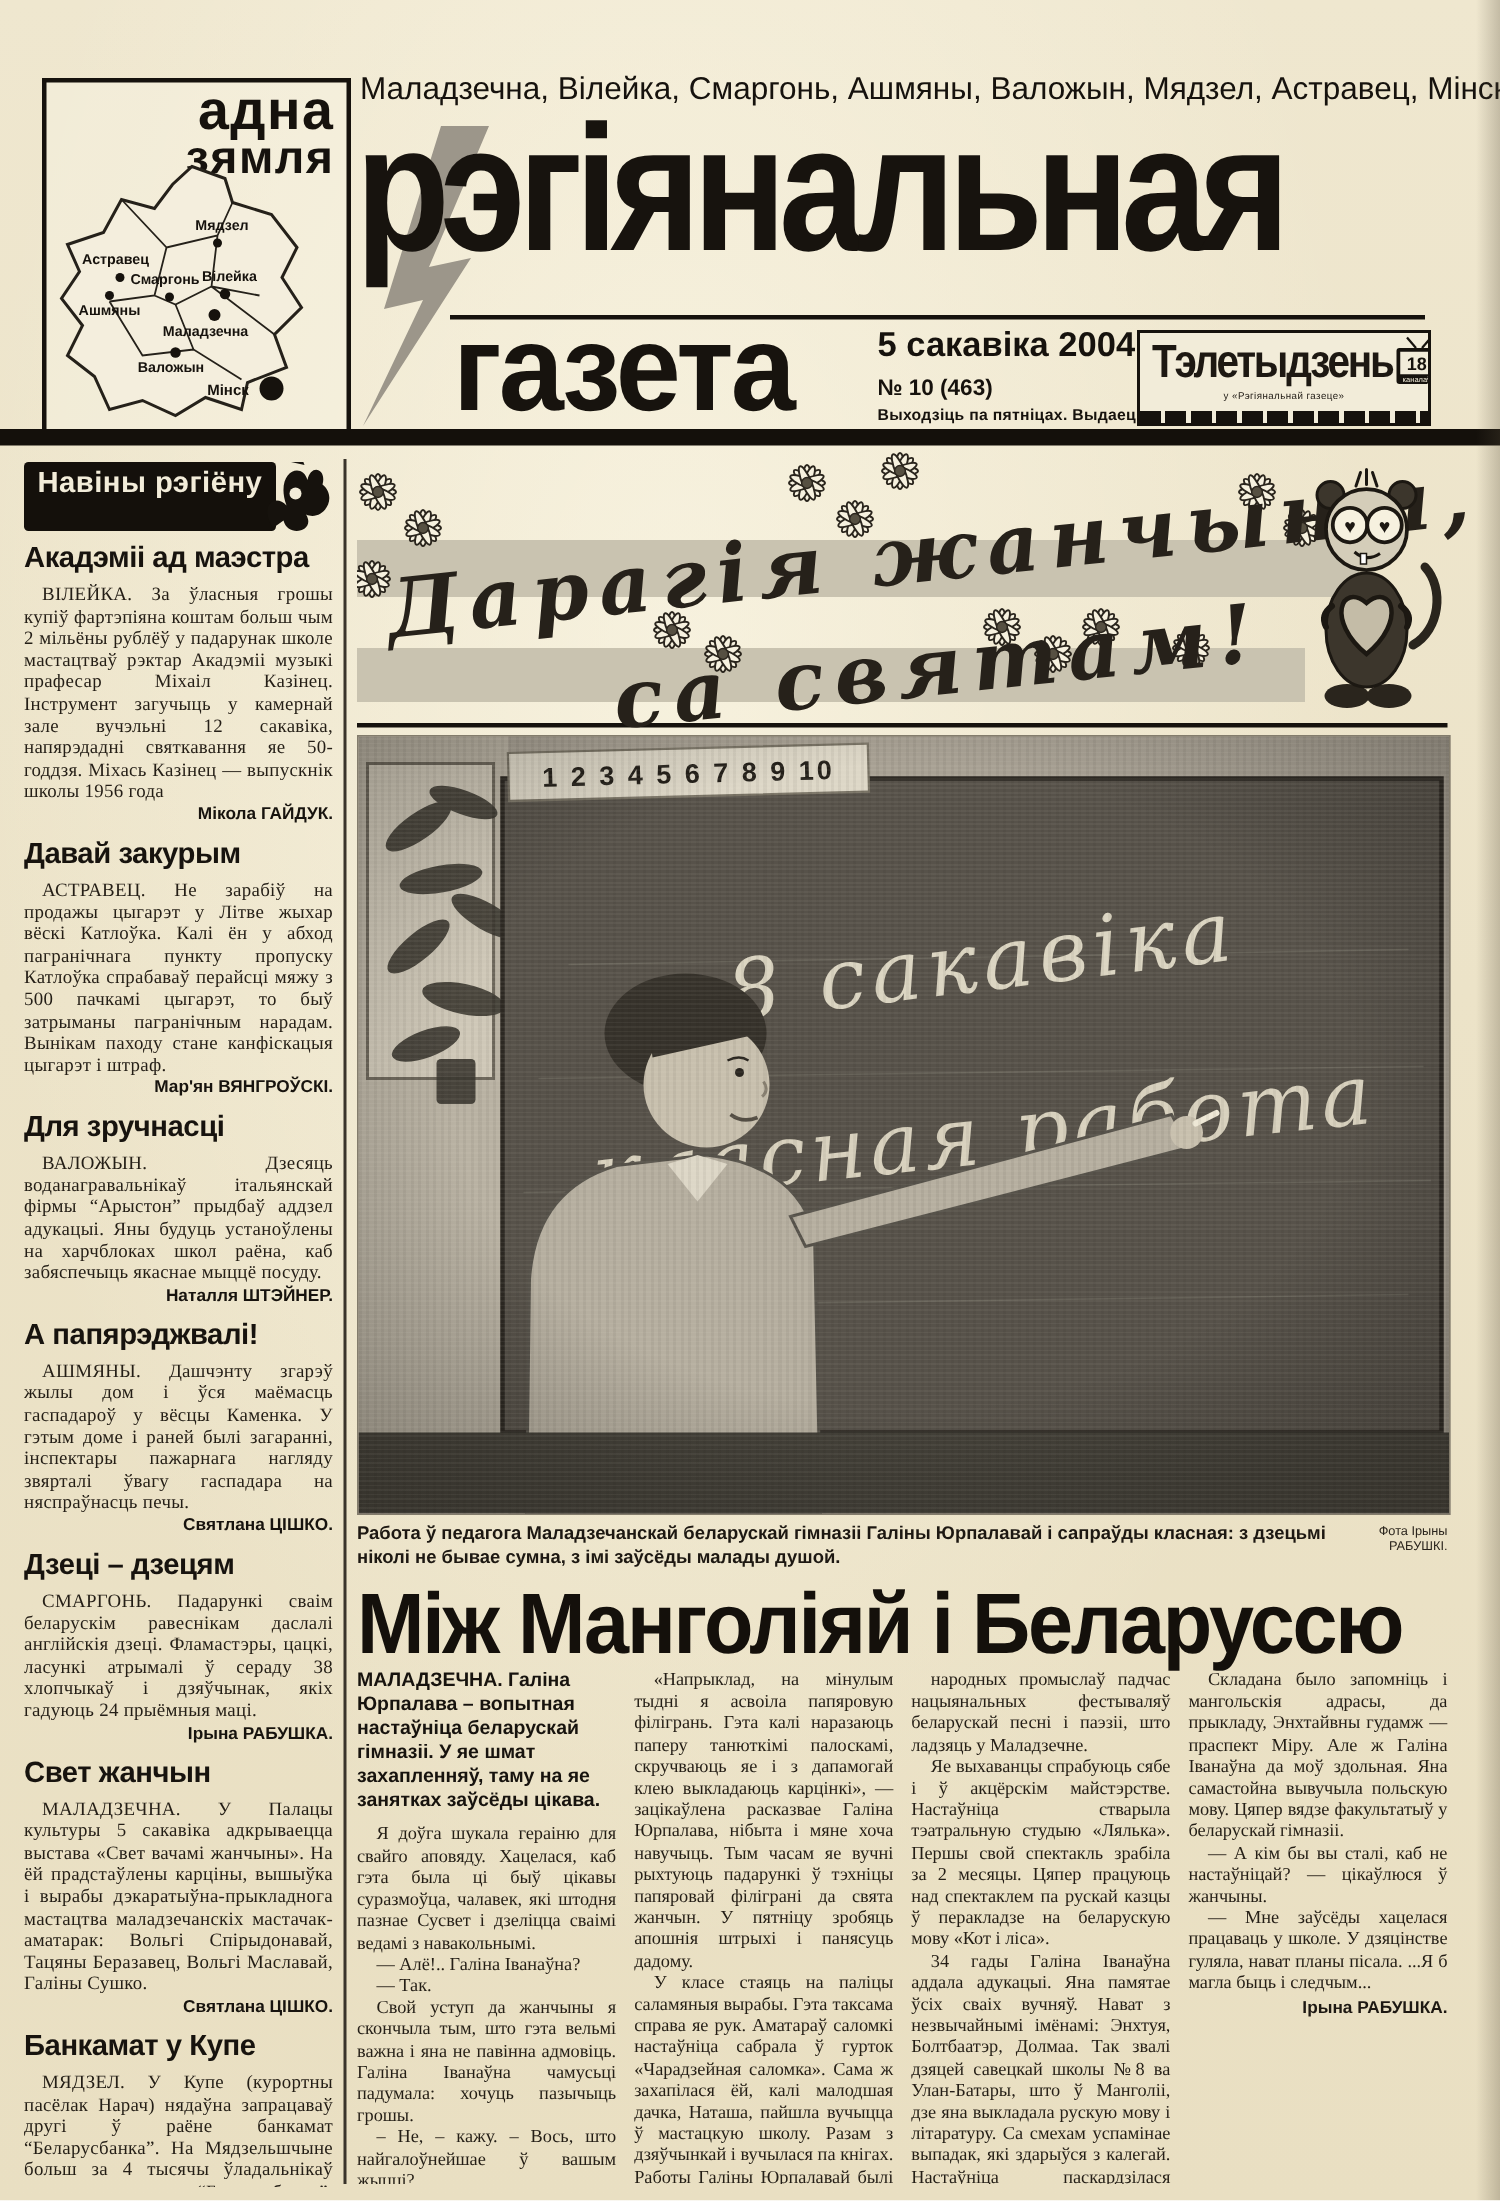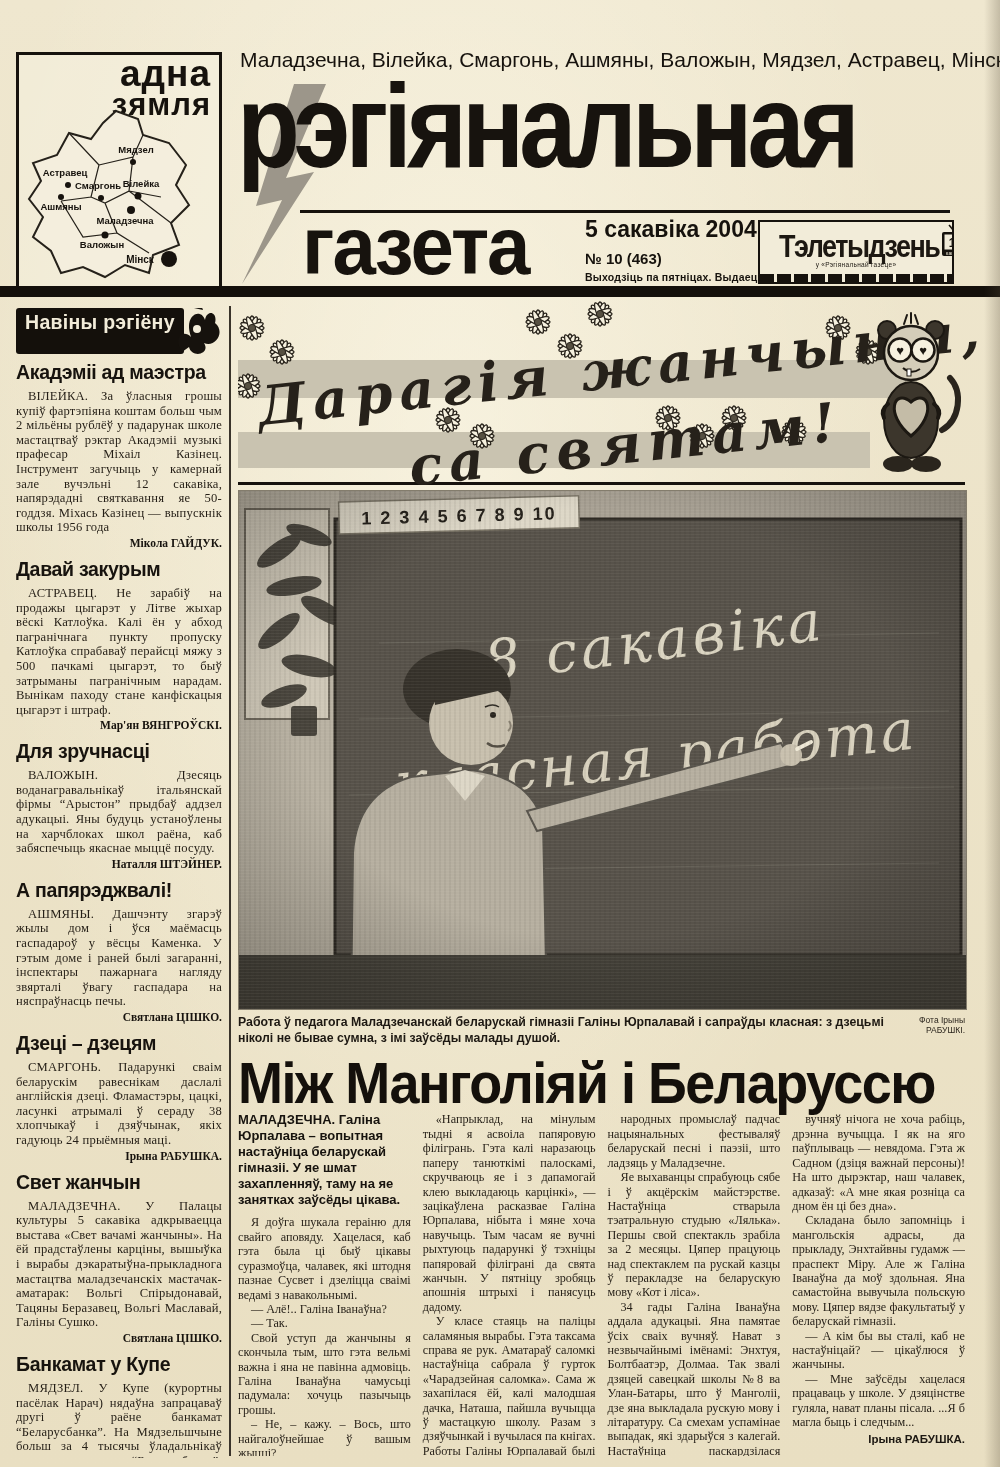--- a/index.html
+++ b/index.html
@@ -10,21 +10,21 @@
       linear-gradient(180deg,#efe7cf 0%, #ece3c8 45%, #e9dfc2 100%);
     color:#1d1812;
     font-family:"Liberation Serif", serif;
   }
   .page::after{ 
     content:""; position:absolute; right:0; top:0; width:16px; height:100%;
     background:linear-gradient(90deg, rgba(0,0,0,0), rgba(84,74,56,.28)); pointer-events:none;
   }
 
   
-  .map-box{position:absolute; left:16px; top:52px; width:200px; height:236px;
+  .map-box{position:absolute; left:28px; top:52px; width:200px; height:236px;
     border:3px solid #16120d; background:rgba(250,246,232,.35);}
   .map-title{position:absolute; right:8px; top:2px; text-align:right;
     font-family:"Liberation Sans",sans-serif; font-weight:bold; line-height:.92; color:#16120d;}
   .map-title .l1{font-size:37px; letter-spacing:1px;}
   .map-title .l2{font-size:31px; letter-spacing:1px;}
   .map-svg{position:absolute; left:2px; top:50px;}
   .map-svg text{font-family:"Liberation Sans",sans-serif; font-weight:bold; fill:#16120d;}
 
   
   .regions-line{position:absolute; left:240px; top:48px; width:720px;
@@ -37,42 +37,42 @@
   .mast-rule{position:absolute; left:300px; top:210px; width:650px; height:3px; background:#16120d;}
   .mast-sub{position:absolute; left:302px; top:198px;
     font-family:"Liberation Sans",sans-serif; font-weight:bold; font-size:78px; letter-spacing:-2px;
     color:#17130e; transform:scaleY(1.05); transform-origin:top left;}
   .dateline{position:absolute; left:585px; top:216px; font-family:"Liberation Sans",sans-serif; color:#16120d;}
   .date{font-weight:bold; font-size:23px;}
   .issue{font-weight:bold; font-size:15px; margin-top:7px;}
   .freq{font-size:10.5px; font-weight:bold; margin-top:4px; letter-spacing:.2px;}
   .tv-box{position:absolute; left:758px; top:220px; width:192px; height:60px;
     border:2px solid #16120d; background:#f2ecd9; overflow:hidden;}
-  .tv-row{display:flex; align-items:center; padding:2px 2px 0 19px;}
+  .tv-row{display:flex; align-items:flex-start; padding:2px 2px 0 8px;}
   .tv-title{font-family:"Liberation Sans",sans-serif; font-weight:bold; font-size:27px; letter-spacing:-1.5px;
     transform:scaleY(1.15); transform-origin:top left; white-space:nowrap;}
   .tv-icon{margin-left:2px; flex:0 0 auto;}
   .tv-sub{font-family:"Liberation Sans",sans-serif; font-size:6.5px; text-align:center; margin-top:-3px; letter-spacing:.3px;}
   .tv-stripe{position:absolute; left:0; bottom:0; width:100%; height:8px;
     background:repeating-linear-gradient(90deg,#16120d 0 14px, #f2ecd9 14px 17px);}
   .black-bar{position:absolute; left:0; top:286px; width:1000px; height:11px; background:#14100b;}
 
   
   .vrule{position:absolute; left:229px; top:306px; width:2px; height:1150px; background:#3a342b;}
   .sidebar{position:absolute; left:16px; top:308px; width:206px; height:1150px; overflow:hidden;}
   .news-header{position:relative; height:44px;}
   .news-header .box{display:inline-block; background:#14100b; color:#f2ecd9;
     font-family:"Liberation Sans",sans-serif; font-weight:bold; font-size:19.5px;
     padding:3px 9px 20px 9px; border-radius:3px; letter-spacing:.3px;}
   .ornament{position:absolute; right:0; top:-6px;}
   .news-item h3{margin:9px 0 5px 0; font-family:"Liberation Sans",sans-serif;
     font-weight:bold; font-size:19.5px; letter-spacing:-.3px; color:#17130e;}
   .news-item p{margin:0; font-size:12.6px; line-height:14.6px; text-align:justify;
     text-indent:12px; letter-spacing:.2px; color:#241e16;}
-  .news-item .author{margin-top:2px; text-align:right; font-family:Liberation Serif, serif;
+  .news-item .author{margin-top:2px; text-align:right; font-family:Liberation Sans, sans-serif;
     font-weight:bold; font-size:11.5px; color:#17130e;}
 
   
   .main{position:absolute; left:238px; top:300px; width:727px;}
   .banner{position:relative; height:180px;}
   .banner .bar1{position:absolute; left:0; top:60px; width:668px; height:38px; background:#c9c3b0;}
   .banner .bar2{position:absolute; left:0; top:132px; width:632px; height:36px; background:#c9c3b0;}
   .script{position:absolute; font-family:"DejaVu Serif",serif; font-style:italic; font-weight:bold;
     color:#26211a; white-space:nowrap;}
   .script.l1{left:18px; top:36px; font-size:54px; letter-spacing:7px; transform:rotate(-6deg);}
@@ -349,21 +349,20 @@
       <div class="col">
         <p>«Напрыклад, на мінулым тыдні я асвоіла папяровую філігрань. Гэта калі наразаюць паперу танюткімі палоскамі, скручваюць яе і з дапамогай клею выкладаюць карцінкі», — зацікаўлена расказвае Галіна Юрпалава, нібыта і мяне хоча навучыць. Тым часам яе вучні рыхтуюць падарункі ў тэхніцы папяровай філіграні да свята жанчын. У пятніцу зробяць апошнія штрыхі і панясуць дадому.</p>
         <p>У класе стаяць на паліцы саламяныя вырабы. Гэта таксама справа яе рук. Аматараў саломкі настаўніца сабрала ў гурток «Чарадзейная саломка». Сама ж захапілася ёй, калі малодшая дачка, Наташа, пайшла вучыцца ў мастацкую школу. Разам з дзяўчынкай і вучылася па кнігах. Работы Галіны Юрпалавай былі на выставах</p>
       </div>
       <div class="col">
         <p>народных промыслаў падчас нацыянальных фестываляў беларускай песні і паэзіі, што ладзяць у Маладзечне.</p>
         <p>Яе выхаванцы спрабуюць сябе і ў акцёрскім майстэрстве. Настаўніца стварыла тэатральную студыю «Лялька». Першы свой спектакль зрабіла за 2 месяцы. Цяпер працуюць над спектаклем па рускай казцы ў перакладзе на беларускую мову «Кот і ліса».</p>
         <p>34 гады Галіна Іванаўна аддала адукацыі. Яна памятае ўсіх сваіх вучняў. Нават з незвычайнымі імёнамі: Энхтуя, Болтбаатэр, Долмаа. Так звалі дзяцей савецкай школы №8 ва Улан-Батары, што ў Манголіі, дзе яна выкладала рускую мову і літаратуру. Са смехам успамінае выпадак, які здарыўся з калегай. Настаўніца паскардзілася дырэктару, што адзін з</p>
       </div>
       <div class="col">
-        <p>вучняў нічога не хоча рабіць, дрэнна вучыцца. І як на яго паўплываць — невядома. Гэта ж Садном (дзіця важнай персоны)! На што дырэктар, наш чалавек, адказаў: «А мне якая розніца са дном ён ці без дна».</p>
         <p>Складана было запомніць і мангольскія адрасы, да прыкладу, Энхтайвны гудамж — праспект Міру. Але ж Галіна Іванаўна да моў здольная. Яна самастойна вывучыла польскую мову. Цяпер вядзе факультатыў у беларускай гімназіі.</p>
         <p>— А кім бы вы сталі, каб не настаўніцай? — цікаўлюся ў жанчыны.</p>
         <p>— Мне заўсёды хацелася працаваць у школе. У дзяцінстве гуляла, нават планы пісала. ...Я б магла быць і следчым...</p>
         <div class="author">Ірына РАБУШКА.</div>
       </div>
     </div>
 
   </div>
 </div>
 

